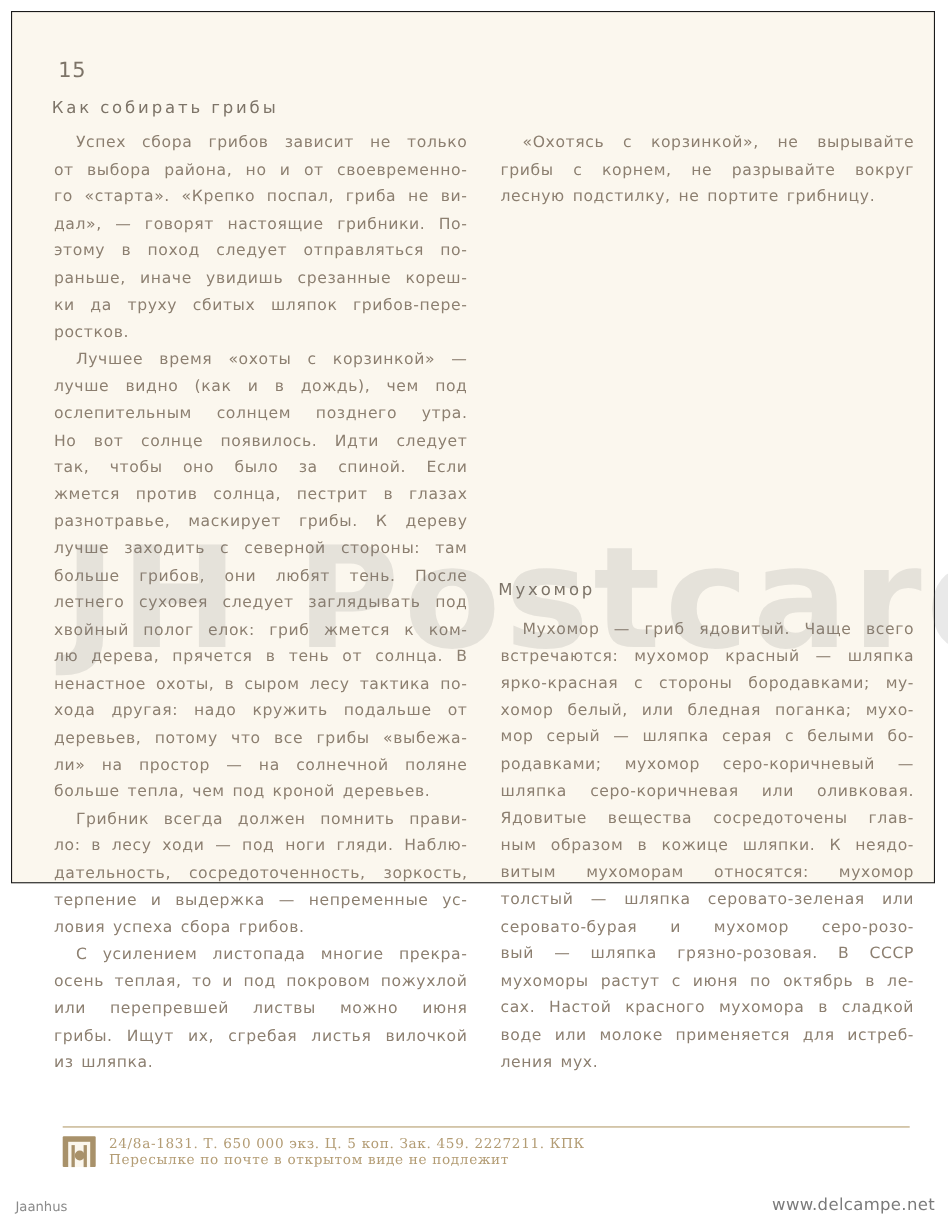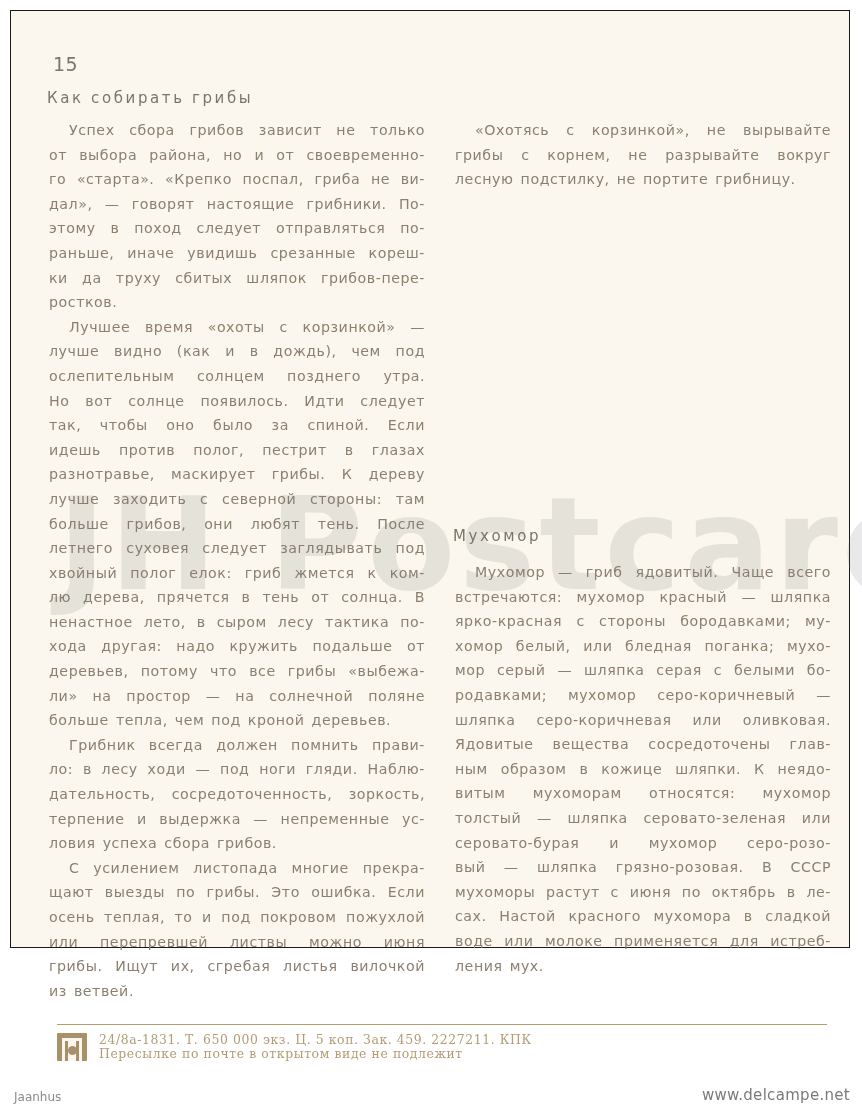--- a/index.html
+++ b/index.html
@@ -6,21 +6,21 @@
     body {
       width: 862px; height: 1110px;
       background: #ffffff;
       position: relative;
       overflow: hidden;
       font-family: "DejaVu Sans", sans-serif;
     }
     .card {
       position: absolute;
       left: 10px; top: 10px;
-      width: 840px; height: 938px;
+      width: 840px; height: 793px;
       border: 1.5px solid #1a1a1a;
       background: #fbf7ee;
       box-sizing: border-box;
     }
     .page-num {
       position: absolute; left: 42px; top: 42px;
       font-size: 19px; color: #7d7468;
       letter-spacing: 0.5px;
     }
     .heading {
@@ -113,43 +113,42 @@
       <span class="line">дал», — говорят настоящие грибники. По-</span>
       <span class="line">этому в поход следует отправляться по-</span>
       <span class="line">раньше, иначе увидишь срезанные кореш-</span>
       <span class="line">ки да труху сбитых шляпок грибов-пере-</span>
       <span class="line last">ростков.</span>
       <span class="line indent">Лучшее время «охоты с корзинкой» —</span>
       <span class="line">лучше видно (как и в дождь), чем под</span>
       <span class="line">ослепительным солнцем позднего утра.</span>
       <span class="line">Но вот солнце появилось. Идти следует</span>
       <span class="line">так, чтобы оно было за спиной. Если</span>
-      <span class="line">идешь против полог, пестрит в глазах</span>
+      <span class="line">жмется против солнца, пестрит в глазах</span>
       <span class="line">разнотравье, маскирует грибы. К дереву</span>
       <span class="line">лучше заходить с северной стороны: там</span>
       <span class="line">больше грибов, они любят тень. После</span>
       <span class="line">летнего суховея следует заглядывать под</span>
       <span class="line">хвойный полог елок: гриб жмется к ком-</span>
       <span class="line">лю дерева, прячется в тень от солнца. В</span>
-      <span class="line">ненастное лето, в сыром лесу тактика по-</span>
+      <span class="line">ненастное охоты, в сыром лесу тактика по-</span>
       <span class="line">хода другая: надо кружить подальше от</span>
       <span class="line">деревьев, потому что все грибы «выбежа-</span>
       <span class="line">ли» на простор — на солнечной поляне</span>
       <span class="line last">больше тепла, чем под кроной деревьев.</span>
       <span class="line indent">Грибник всегда должен помнить прави-</span>
       <span class="line">ло: в лесу ходи — под ноги гляди. Наблю-</span>
       <span class="line">дательность, сосредоточенность, зоркость,</span>
       <span class="line">терпение и выдержка — непременные ус-</span>
       <span class="line last">ловия успеха сбора грибов.</span>
       <span class="line indent">С усилением листопада многие прекра-</span>
-      <span class="line">щают выезды по грибы. Это ошибка. Если</span>
       <span class="line">осень теплая, то и под покровом пожухлой</span>
       <span class="line">или перепревшей листвы можно июня</span>
       <span class="line">грибы. Ищут их, сгребая листья вилочкой</span>
-      <span class="line last">из ветвей.</span>
+      <span class="line last">из шляпка.</span>
     </div>
 
   <div class="col col-right-top" id="col-right-top">
       <span class="line indent">«Охотясь с корзинкой», не вырывайте</span>
       <span class="line">грибы с корнем, не разрывайте вокруг</span>
       <span class="line last">лесную подстилку, не портите грибницу.</span>
     </div>
 
   <h2 class="heading h-right">Мухомор</h2>
 

